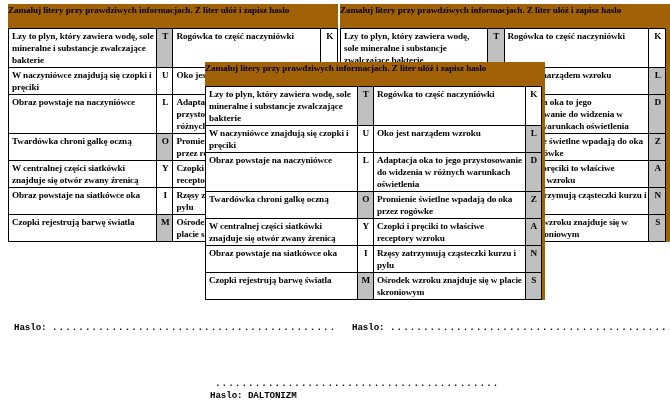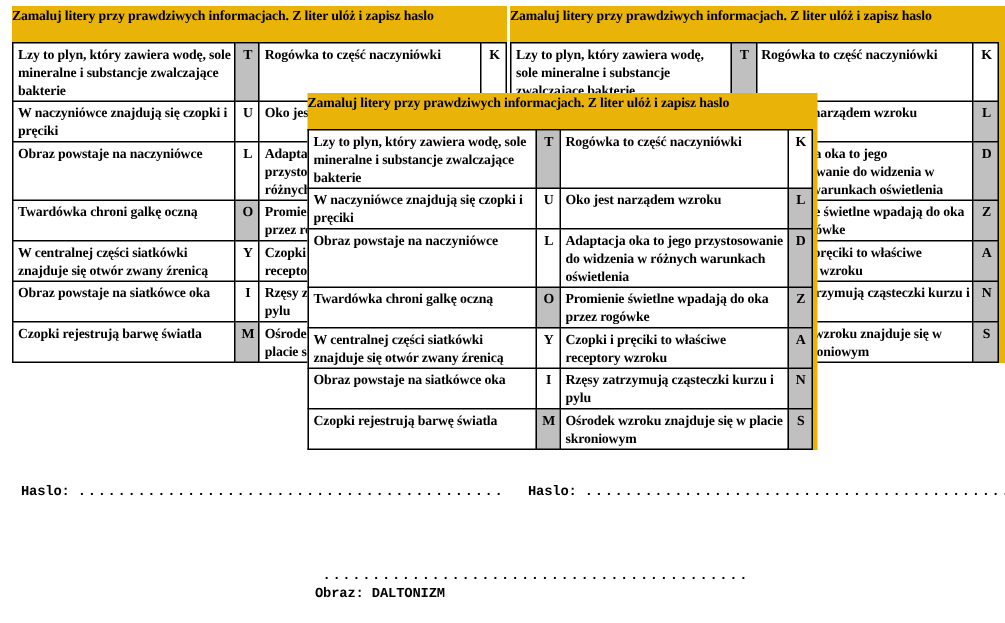--- a/index.html
+++ b/index.html
@@ -1,21 +1,21 @@
 <!DOCTYPE html>
 <html><head>
 <meta charset="utf-8">
 <style>
   html,body{margin:0;padding:0;}
   body{
     width:670px;height:415px;background:#ffffff;overflow:hidden;position:relative;
     font-family:"Liberation Serif","DejaVu Serif",serif;
     color:#000;
   }
-  .doc{position:absolute;background:#eab308;}
+  .doc{position:absolute;background:#a16207;}
 
   .instr{
     font-size:9.2px;font-weight:bold;line-height:13px;
     letter-spacing:-0.1px;white-space:pre-line;
   }
 
   table.quiz{
     border-collapse:collapse;table-layout:fixed;background:#fff;
     font-size:9.2px;font-weight:bold;line-height:12px;
   }
@@ -237,13 +237,13 @@
   <span>Haslo:</span>
   <span class="dots">...........................................</span>
 </div>
 <div class="haslo-line haslo" id="hasloB">
   <span>Haslo:</span>
   <span class="dots">...........................................</span>
 </div>
 <div class="haslo-line haslo" id="hasloC">
   <span class="dots">...........................................</span>
 </div>
-<div class="haslo" id="answer">Obraz: DALTONIZM</div>
+<div class="haslo" id="answer">Haslo: DALTONIZM</div>
 
 </body></html>

